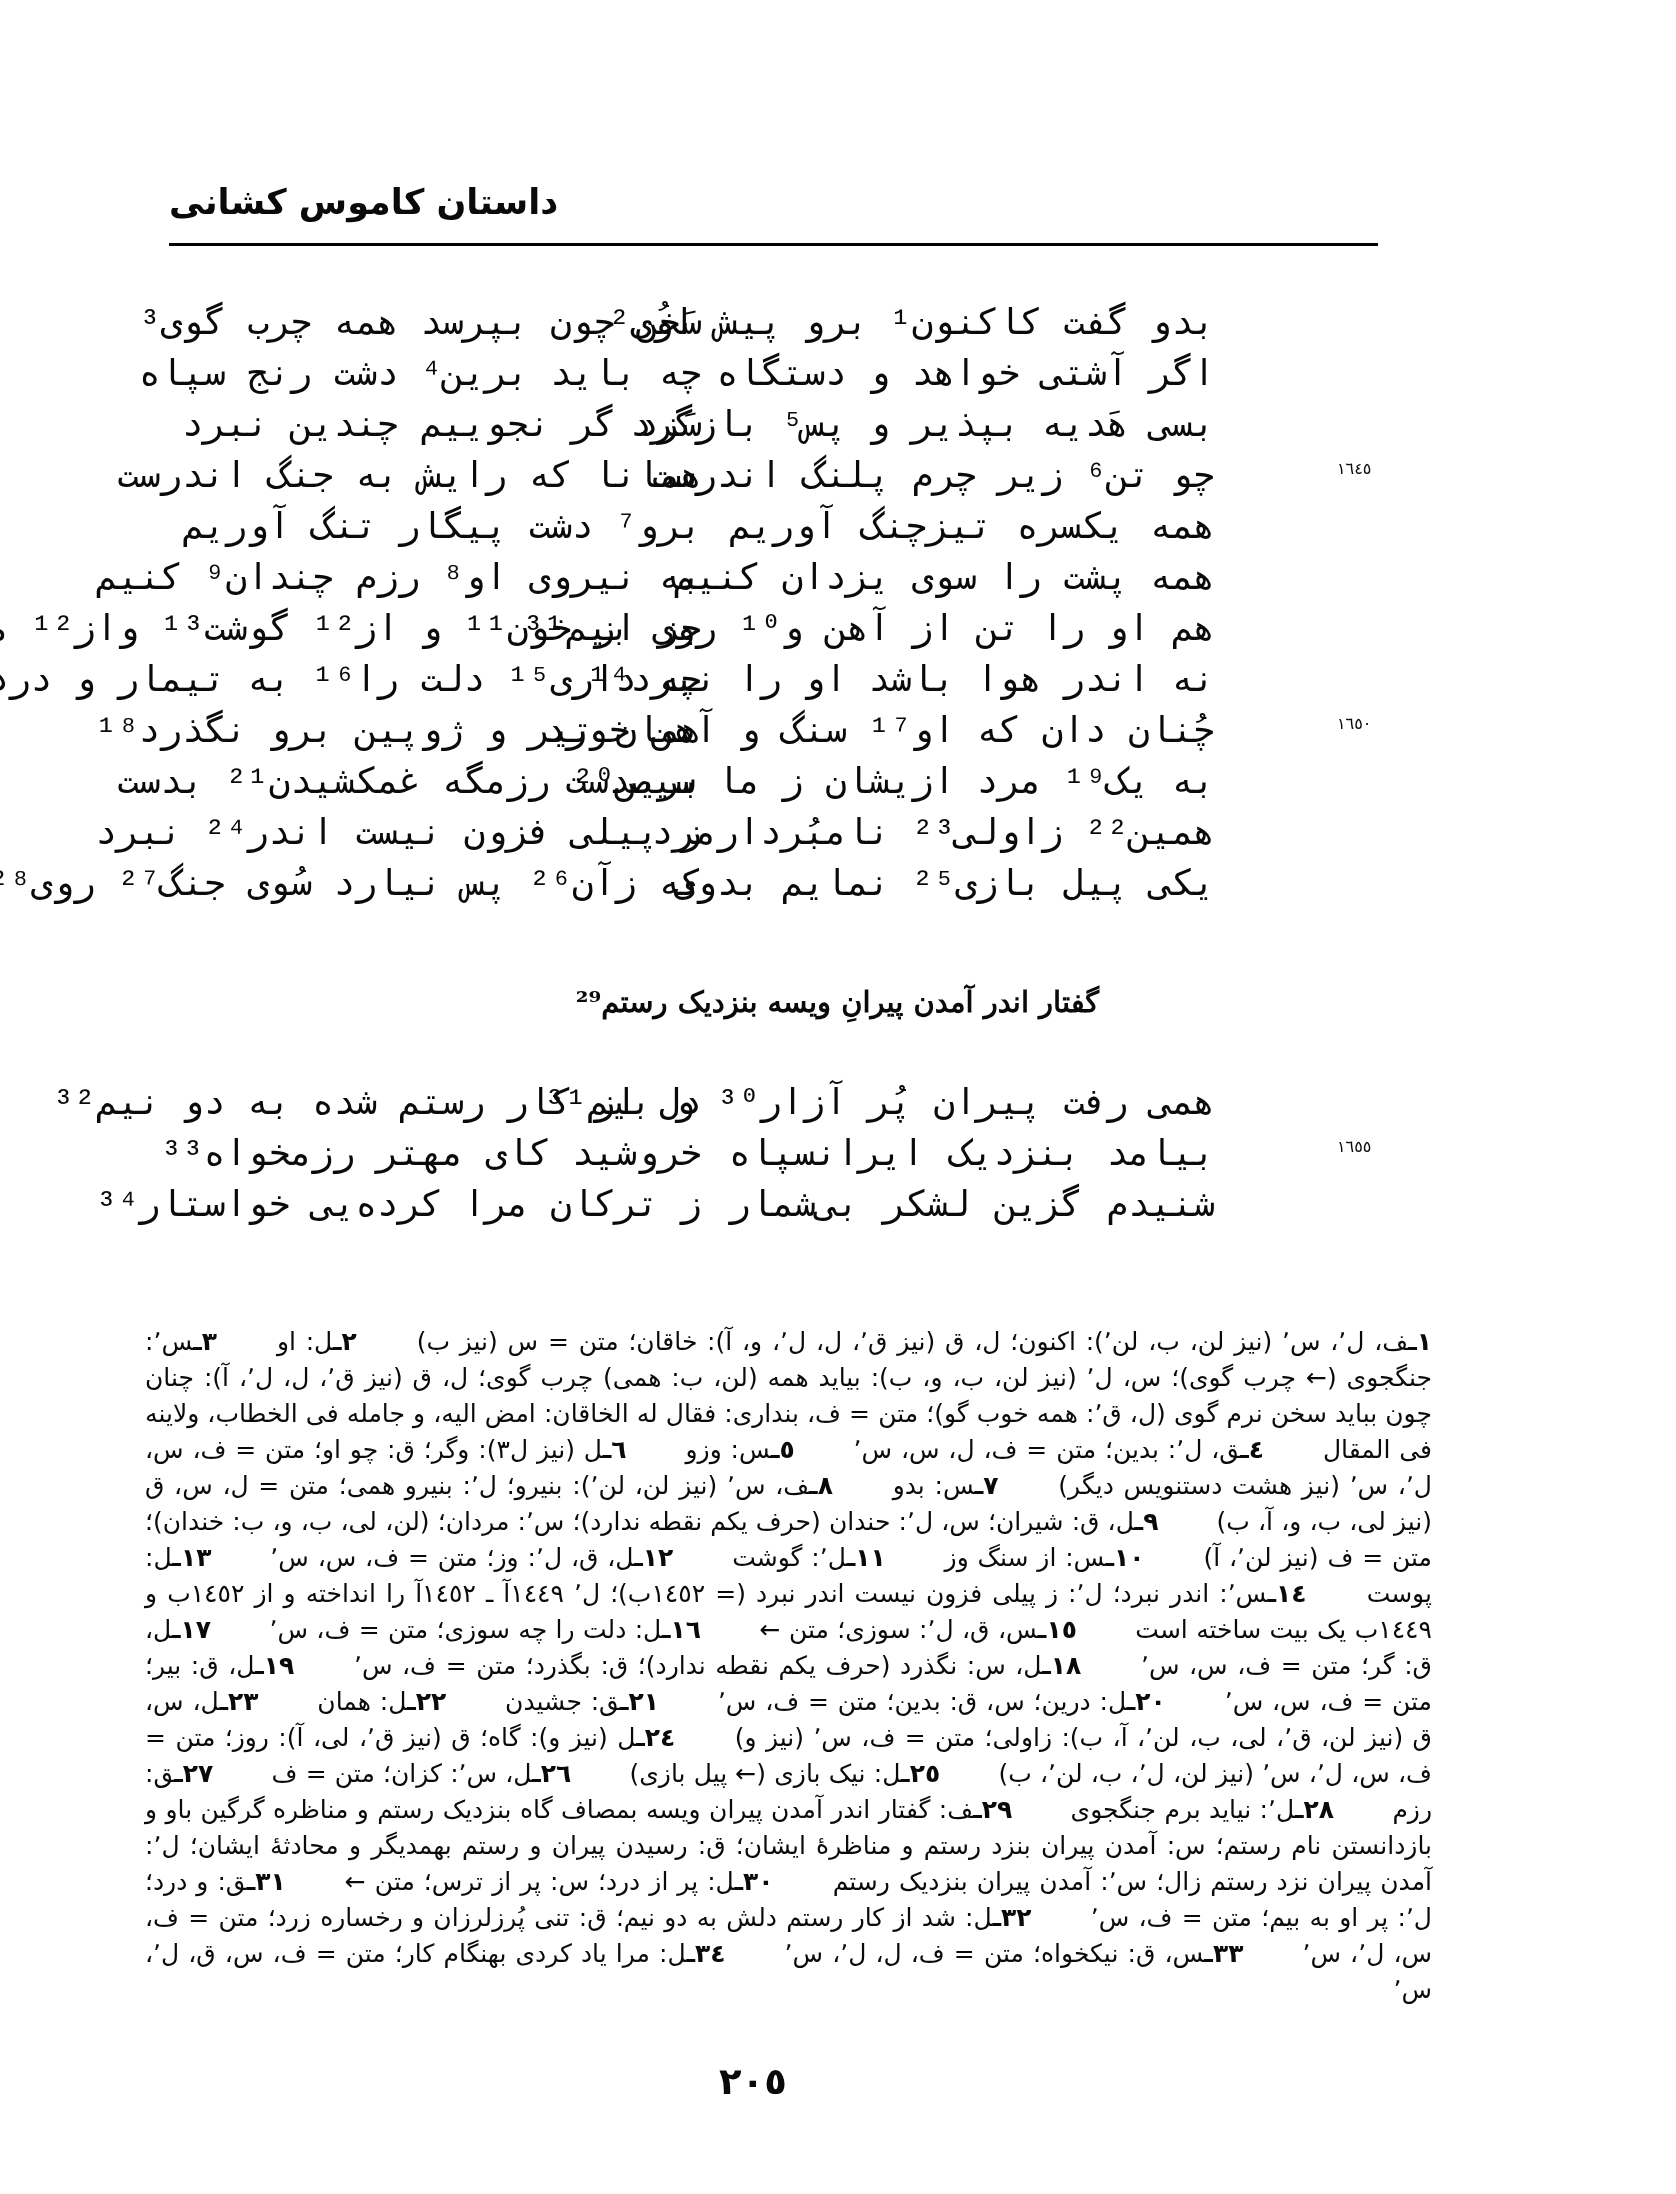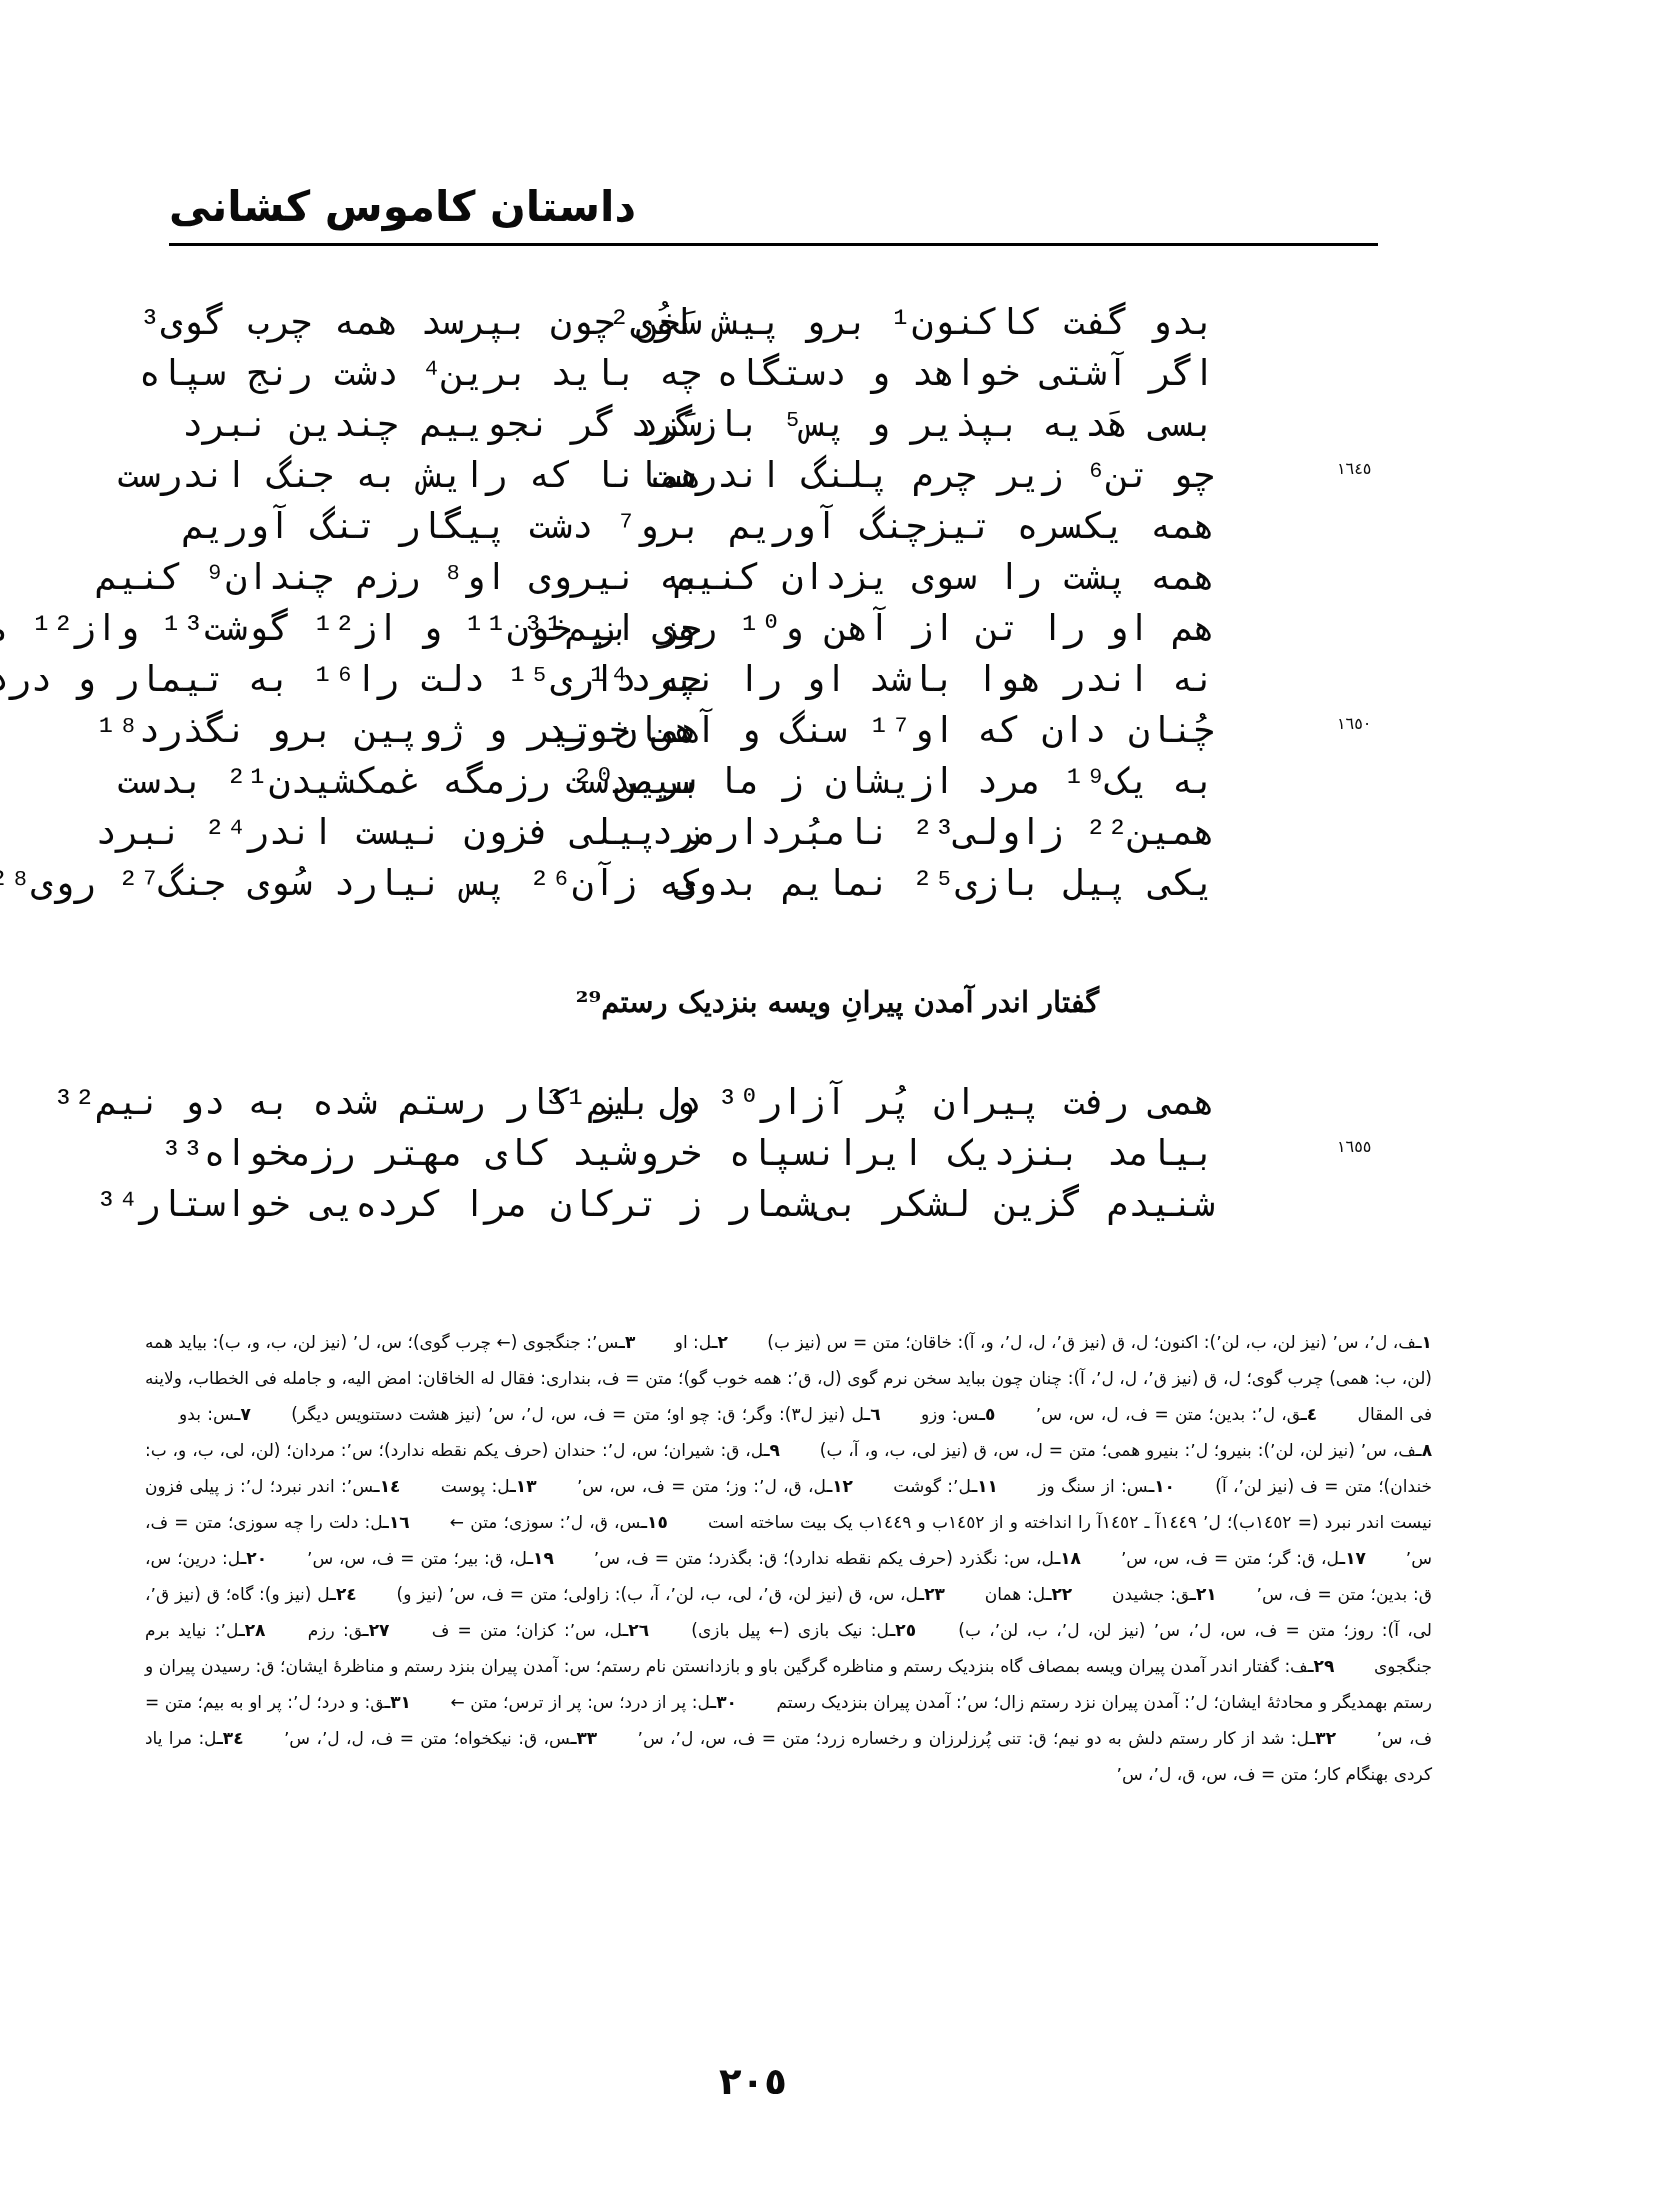--- a/index.html
+++ b/index.html
@@ -6,21 +6,21 @@
     body {
       width: 1677px; height: 2194px; position: relative; overflow: hidden;
       color: #0a0a0a;
       font-family: "DejaVu Serif", "Liberation Serif", serif;
     }
     .page-header {
       position: absolute; left: 169px; top: 182px; width: 1209px;
     }
     .running-title {
       position: absolute; left: 0; top: 0;
-      font-size: 42px; font-weight: bold; direction: rtl; white-space: nowrap;
+      font-size: 35px; font-weight: bold; direction: rtl; white-space: nowrap;
       font-family: "DejaVu Sans", sans-serif;
     }
     .header-rule {
       position: absolute; left: 0; top: 61px; width: 1209px; height: 3.4px; background: #000;
     }
     .verse-block { position: absolute; left: 270px; width: 1148px; }
     .verse-row {
       position: relative; height: 51px; direction: rtl;
     }
     .hemistich {
@@ -35,21 +35,21 @@
       left: 1064px;
     }
     .section-heading {
       position: absolute; left: 405px; top: 985px; width: 865px; text-align: center;
       font-size: 29px; font-weight: bold; direction: rtl; white-space: nowrap;
       font-family: "DejaVu Serif", serif;
     }
     .footnotes {
       position: absolute; left: 145px; top: 1324px; width: 1287px;
       direction: rtl; text-align: justify; text-align-last: right;
-      font-size: 17px; line-height: 36px;
+      font-size: 25px; line-height: 36px;
       font-family: "DejaVu Sans", sans-serif;
     }
     .footnotes .fn { white-space: normal; }
     .footnotes .fn-num { font-weight: bold; }
     .page-number {
       position: absolute; left: 719px; top: 2060px; font-size: 37px; font-weight: bold;
       font-family: "DejaVu Sans", sans-serif;
     }
   </style>
 </head>

